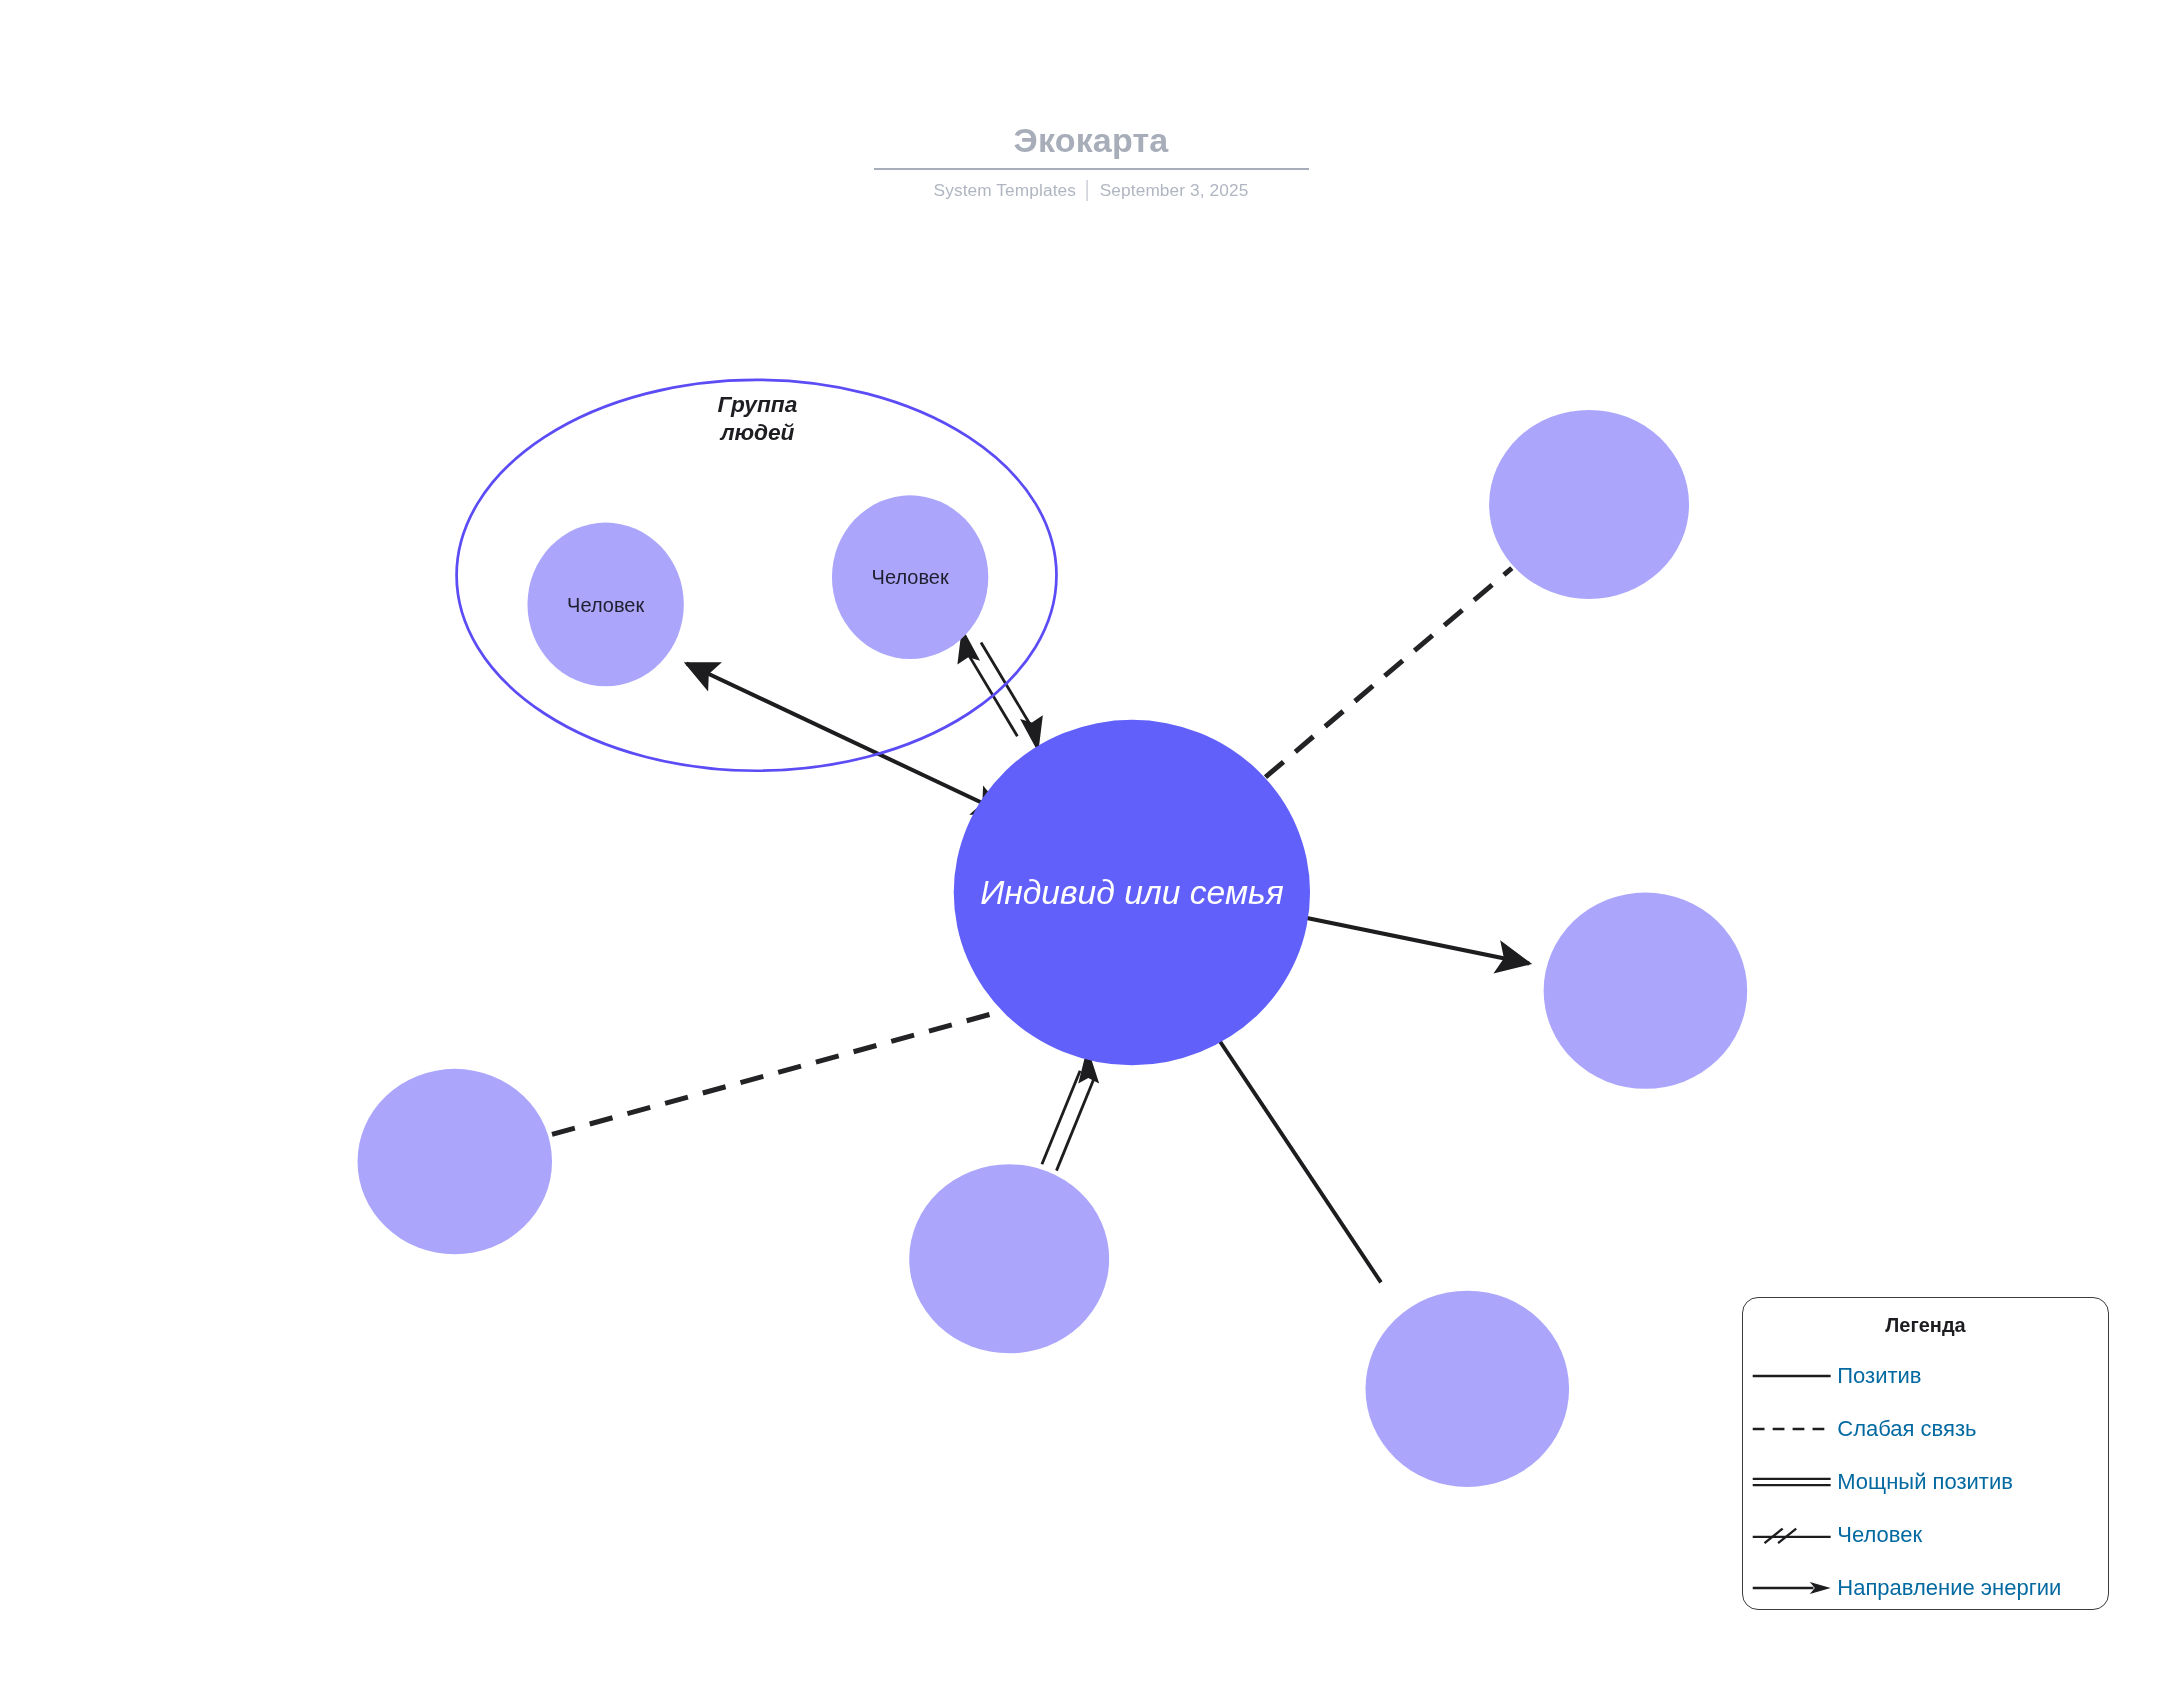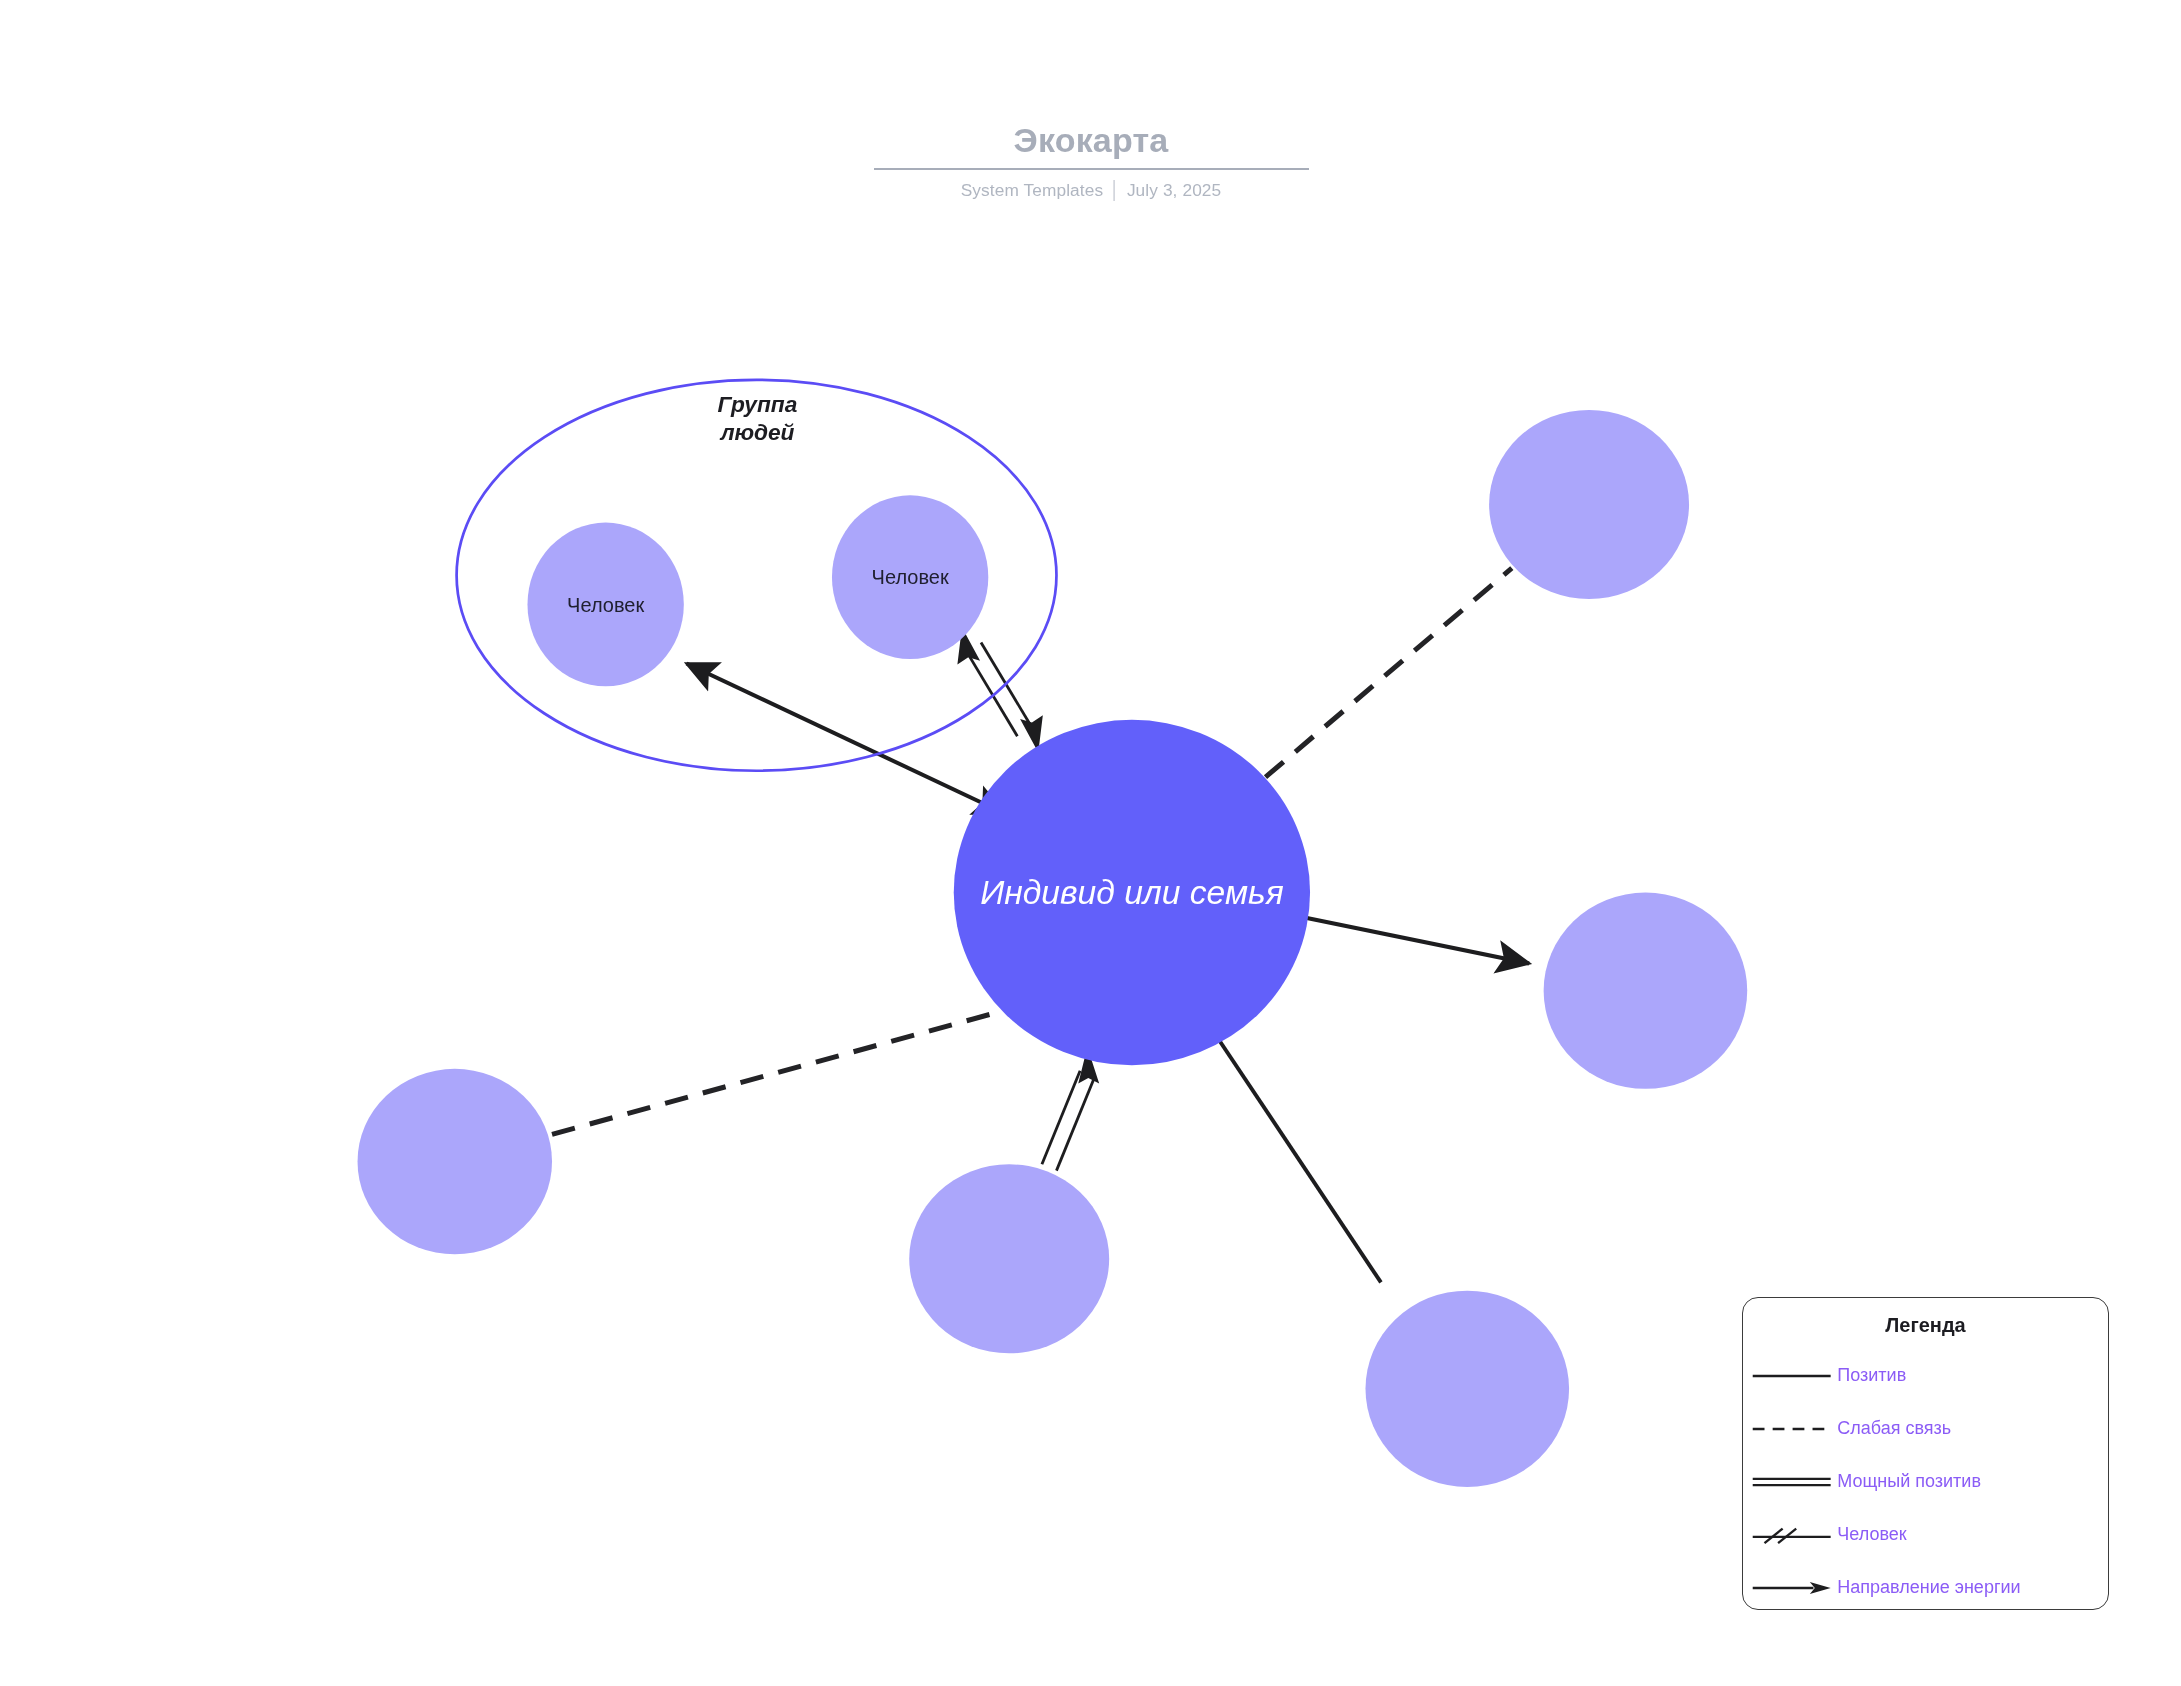--- a/index.html
+++ b/index.html
@@ -112,37 +112,37 @@
     height: 53px;
     padding-left: 7.3px;
   }
   .legend-sample {
     width: 87px;
     flex: 0 0 87px;
     height: 22px;
     position: relative;
   }
   .legend-text {
-    font-size: 18px;
-    color: #8b5cf6;
+    font-size: 22px;
+    color: #0369a1;
     white-space: nowrap;
     text-align: right;
   }
   .sample-svg { display: block; }
 </style>
 </head>
 <body>
 
 <div id="page">
 
   <div id="header">
     <div id="doc-title">Экокарта</div>
     <div id="title-rule"></div>
     <div id="subtitle">
-      <span>System Templates</span><span class="sep">│</span><span>July 3, 2025</span>
+      <span>System Templates</span><span class="sep">│</span><span>September 3, 2025</span>
     </div>
   </div>
 
   <svg id="canvas" viewBox="0 0 2400 1855">
     <defs>
       <marker id="arrowEnd" viewBox="0 0 12 12" refX="10.5" refY="6" markerWidth="9" markerHeight="9" orient="auto-start-reverse">
         <path d="M 0 0.6 L 11.5 6 L 0 11.4 L 2.3 6 Z" fill="#1d1d1f"></path>
       </marker>
       <marker id="arrowStart" viewBox="0 0 12 12" refX="10.5" refY="6" markerWidth="9" markerHeight="9" orient="auto-start-reverse">
         <path d="M 0 0.6 L 11.5 6 L 0 11.4 L 2.3 6 Z" fill="#1d1d1f"></path>

